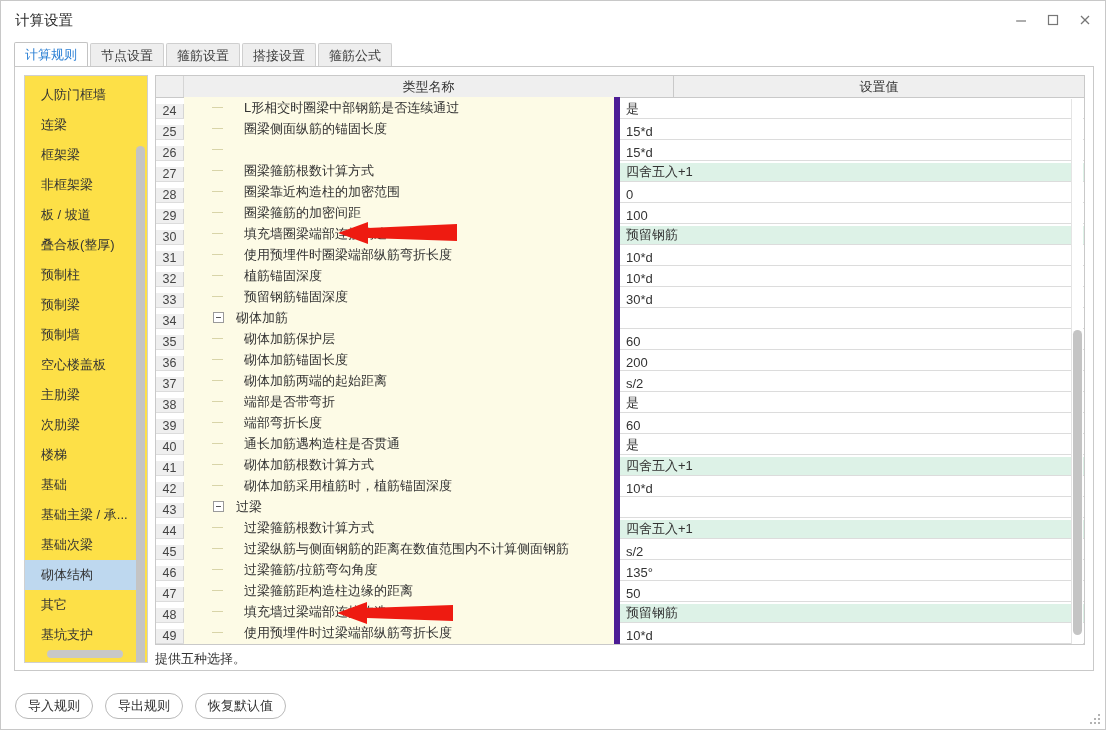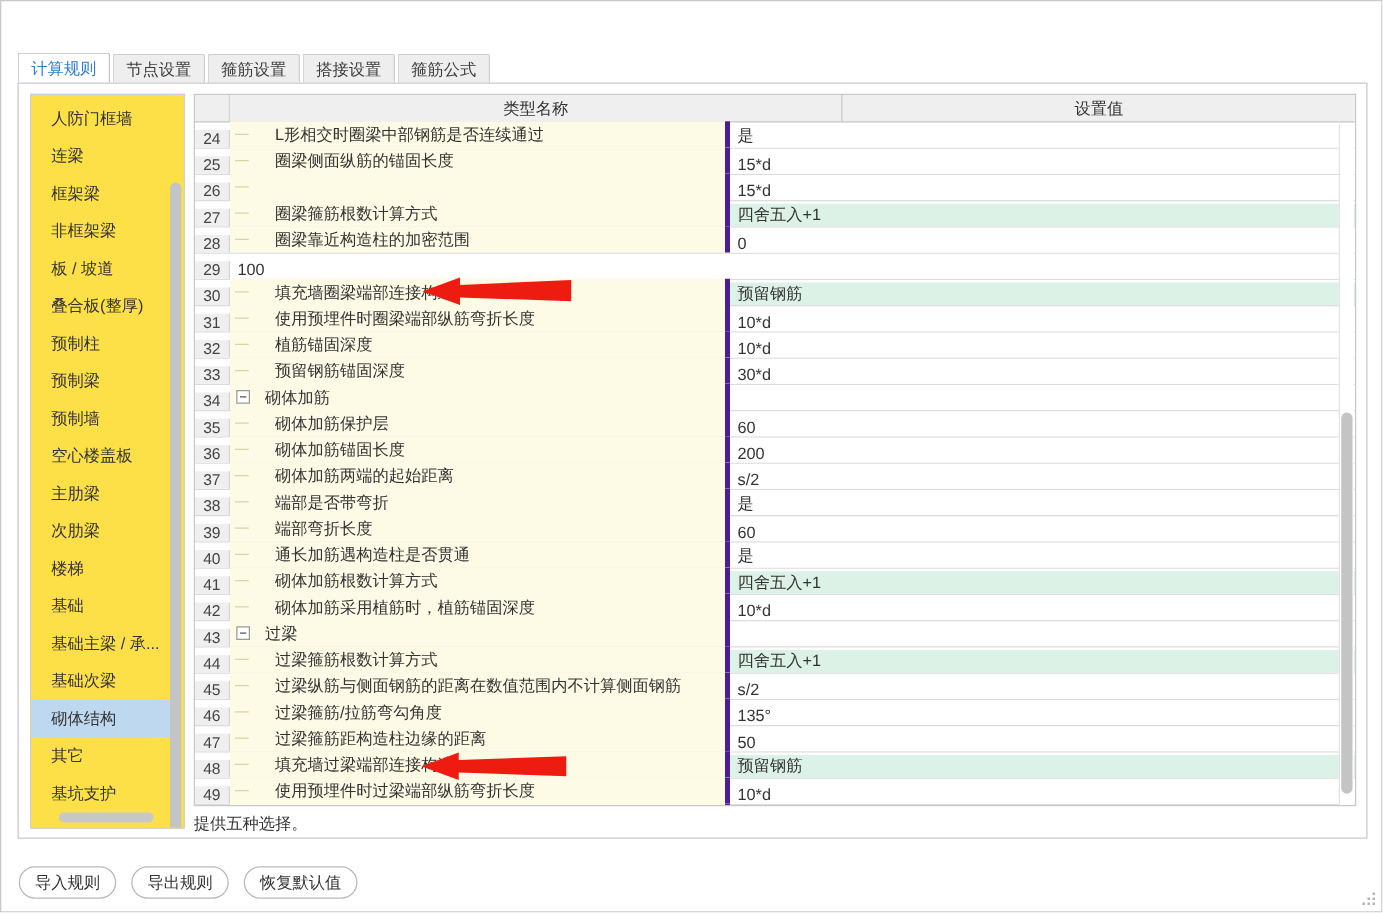--- a/index.html
+++ b/index.html
@@ -168,29 +168,30 @@
   }
   .td-num {
     width: 28px;
     background: #efefef;
     border-right: 1px solid #d5d5d5;
     font-size: 12.5px;
     color: #444;
     display: flex; align-items: center; justify-content: center;
   }
   .td-name {
-    width: 400px;
+    width: 436px;
     background: #fdfbe6;
-    border-right: 4px solid #4c1d95;
+    border-right: 6px solid #4c1d95;
     display: flex; align-items: center;
     position: relative;
     font-size: 13px;
     color: #333;
     overflow: hidden;
     white-space: nowrap;
+    padding-left: 24px;
   }
   .td-val {
     flex: 1;
     background: #ffffff;
     display: flex; align-items: center;
     padding-left: 6px;
     font-size: 13px;
     color: #333;
     white-space: nowrap;
     overflow: hidden;
@@ -302,20 +303,41 @@
     left: 0; top: 0;
     width: 1106px; height: 730px;
     pointer-events: none;
   }
 </style>
 </head>
 <body>
 
 <div class="window">
 
+  <div class="titlebar">
+    <div class="title-text">计算设置</div>
+    <div class="win-controls">
+      <div class="win-btn">
+        <svg width="14" height="14" viewBox="0 0 14 14">
+            <line x1="2" y1="8" x2="12" y2="8" stroke="#777" stroke-width="1.2"></line>
+          </svg>
+      </div>
+      <div class="win-btn">
+        <svg width="14" height="14" viewBox="0 0 14 14">
+            <rect x="2.5" y="2.5" width="9" height="9" fill="none" stroke="#777" stroke-width="1.2"></rect>
+          </svg>
+      </div>
+      <div class="win-btn">
+        <svg width="14" height="14" viewBox="0 0 14 14">
+            <line x1="3" y1="3" x2="11" y2="11" stroke="#777" stroke-width="1.3"></line>
+            <line x1="11" y1="3" x2="3" y2="11" stroke="#777" stroke-width="1.3"></line>
+          </svg>
+      </div>
+    </div>
+  </div>
 
   <div class="tabbar" id="tabbar">
       <div class="tab active">
         <span>计算规则</span>
       </div>
       <div class="tab">
         <span>节点设置</span>
       </div>
       <div class="tab">
         <span>箍筋设置</span>
@@ -398,20 +420,24 @@
           <div class="trow">
             <div class="td-num">28</div>
             <div class="td-name">
               <span class="tree-leaf"></span>
               <span class="row-label">圈梁靠近构造柱的加密范围</span>
             </div>
             <div class="td-val">0</div>
           </div>
           <div class="trow">
             <div class="td-num">29</div>
+            <div class="td-name">
+              <span class="tree-leaf"></span>
+              <span class="row-label">圈梁箍筋的加密间距</span>
+            </div>
             <div class="td-val">100</div>
           </div>
           <div class="trow hl">
             <div class="td-num">30</div>
             <div class="td-name">
               <span class="tree-leaf"></span>
               <span class="row-label">填充墙圈梁端部连接构造</span>
             </div>
             <div class="td-val">预留钢筋</div>
           </div>

